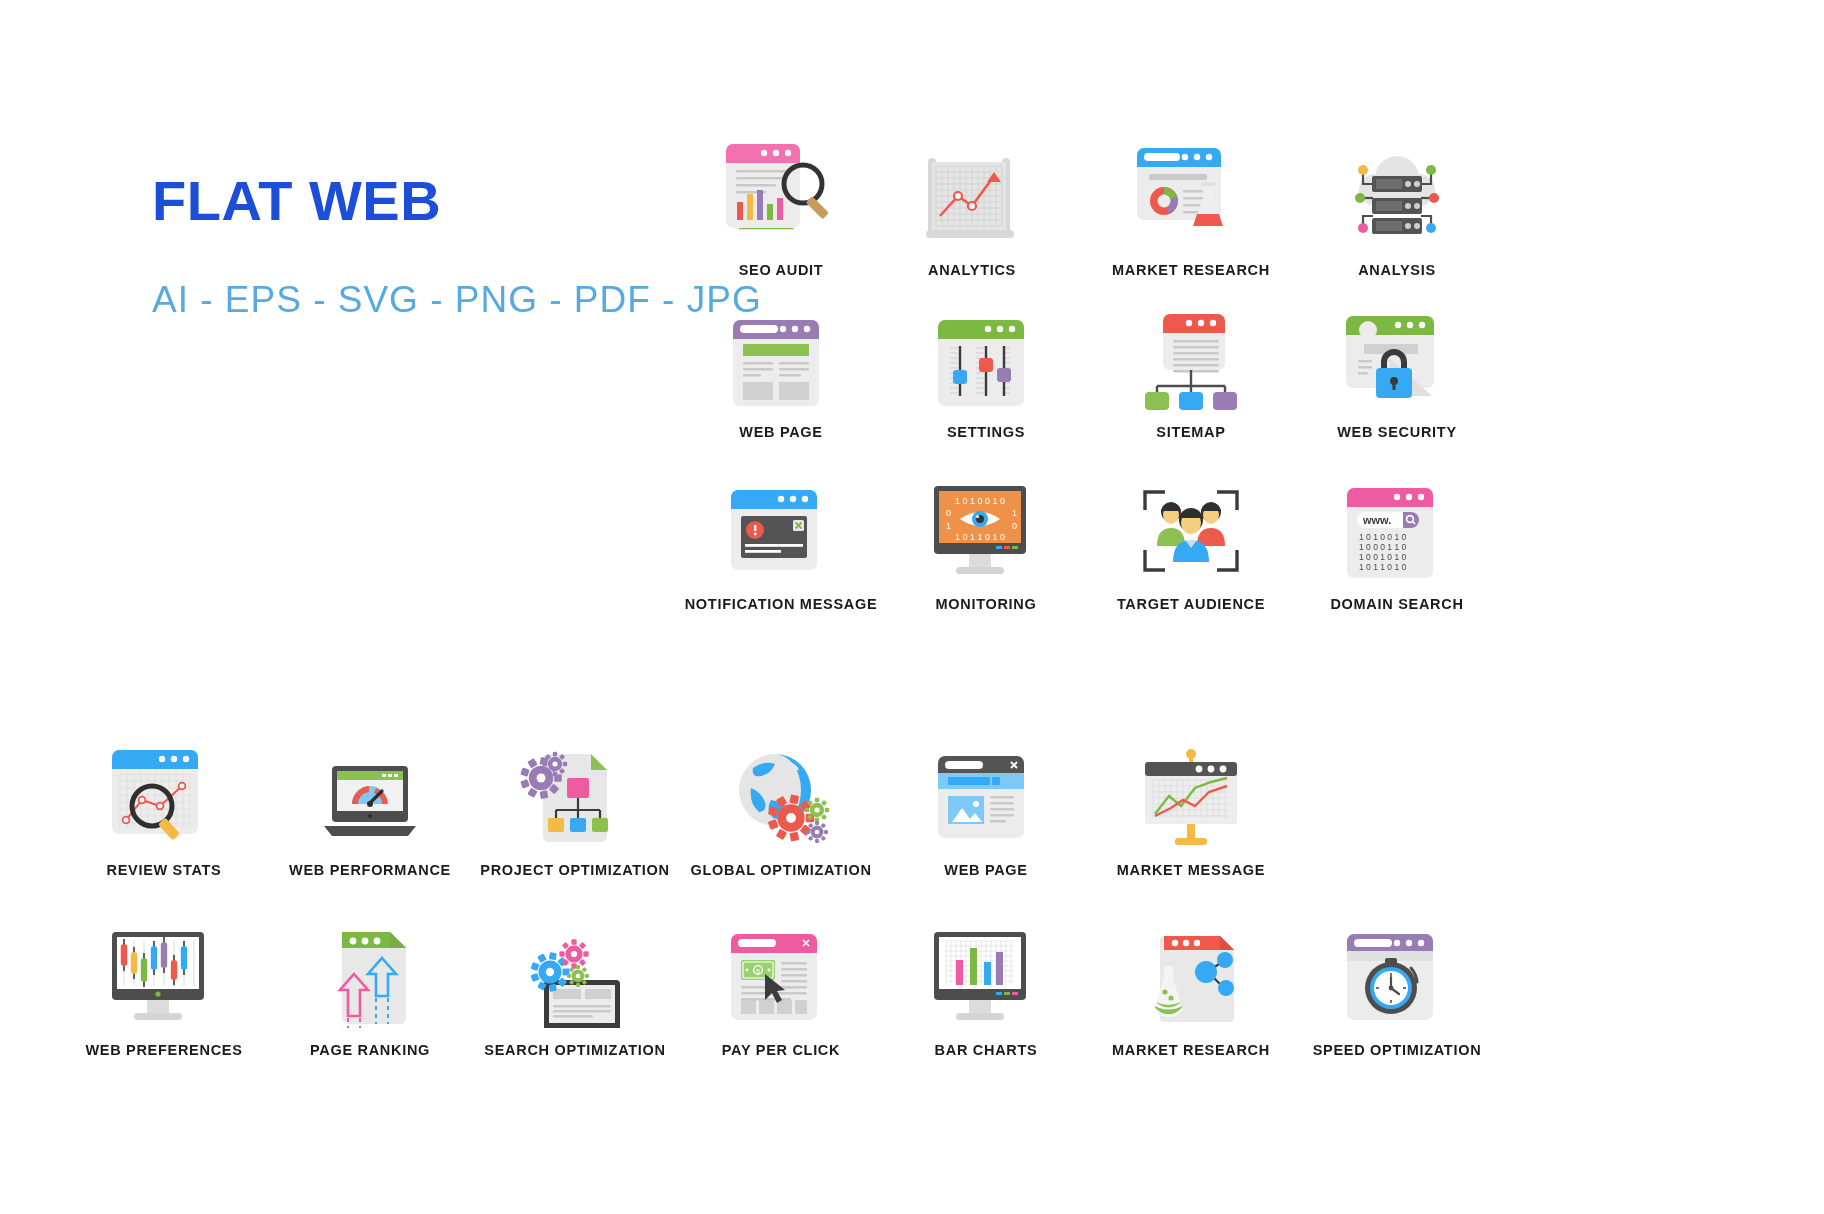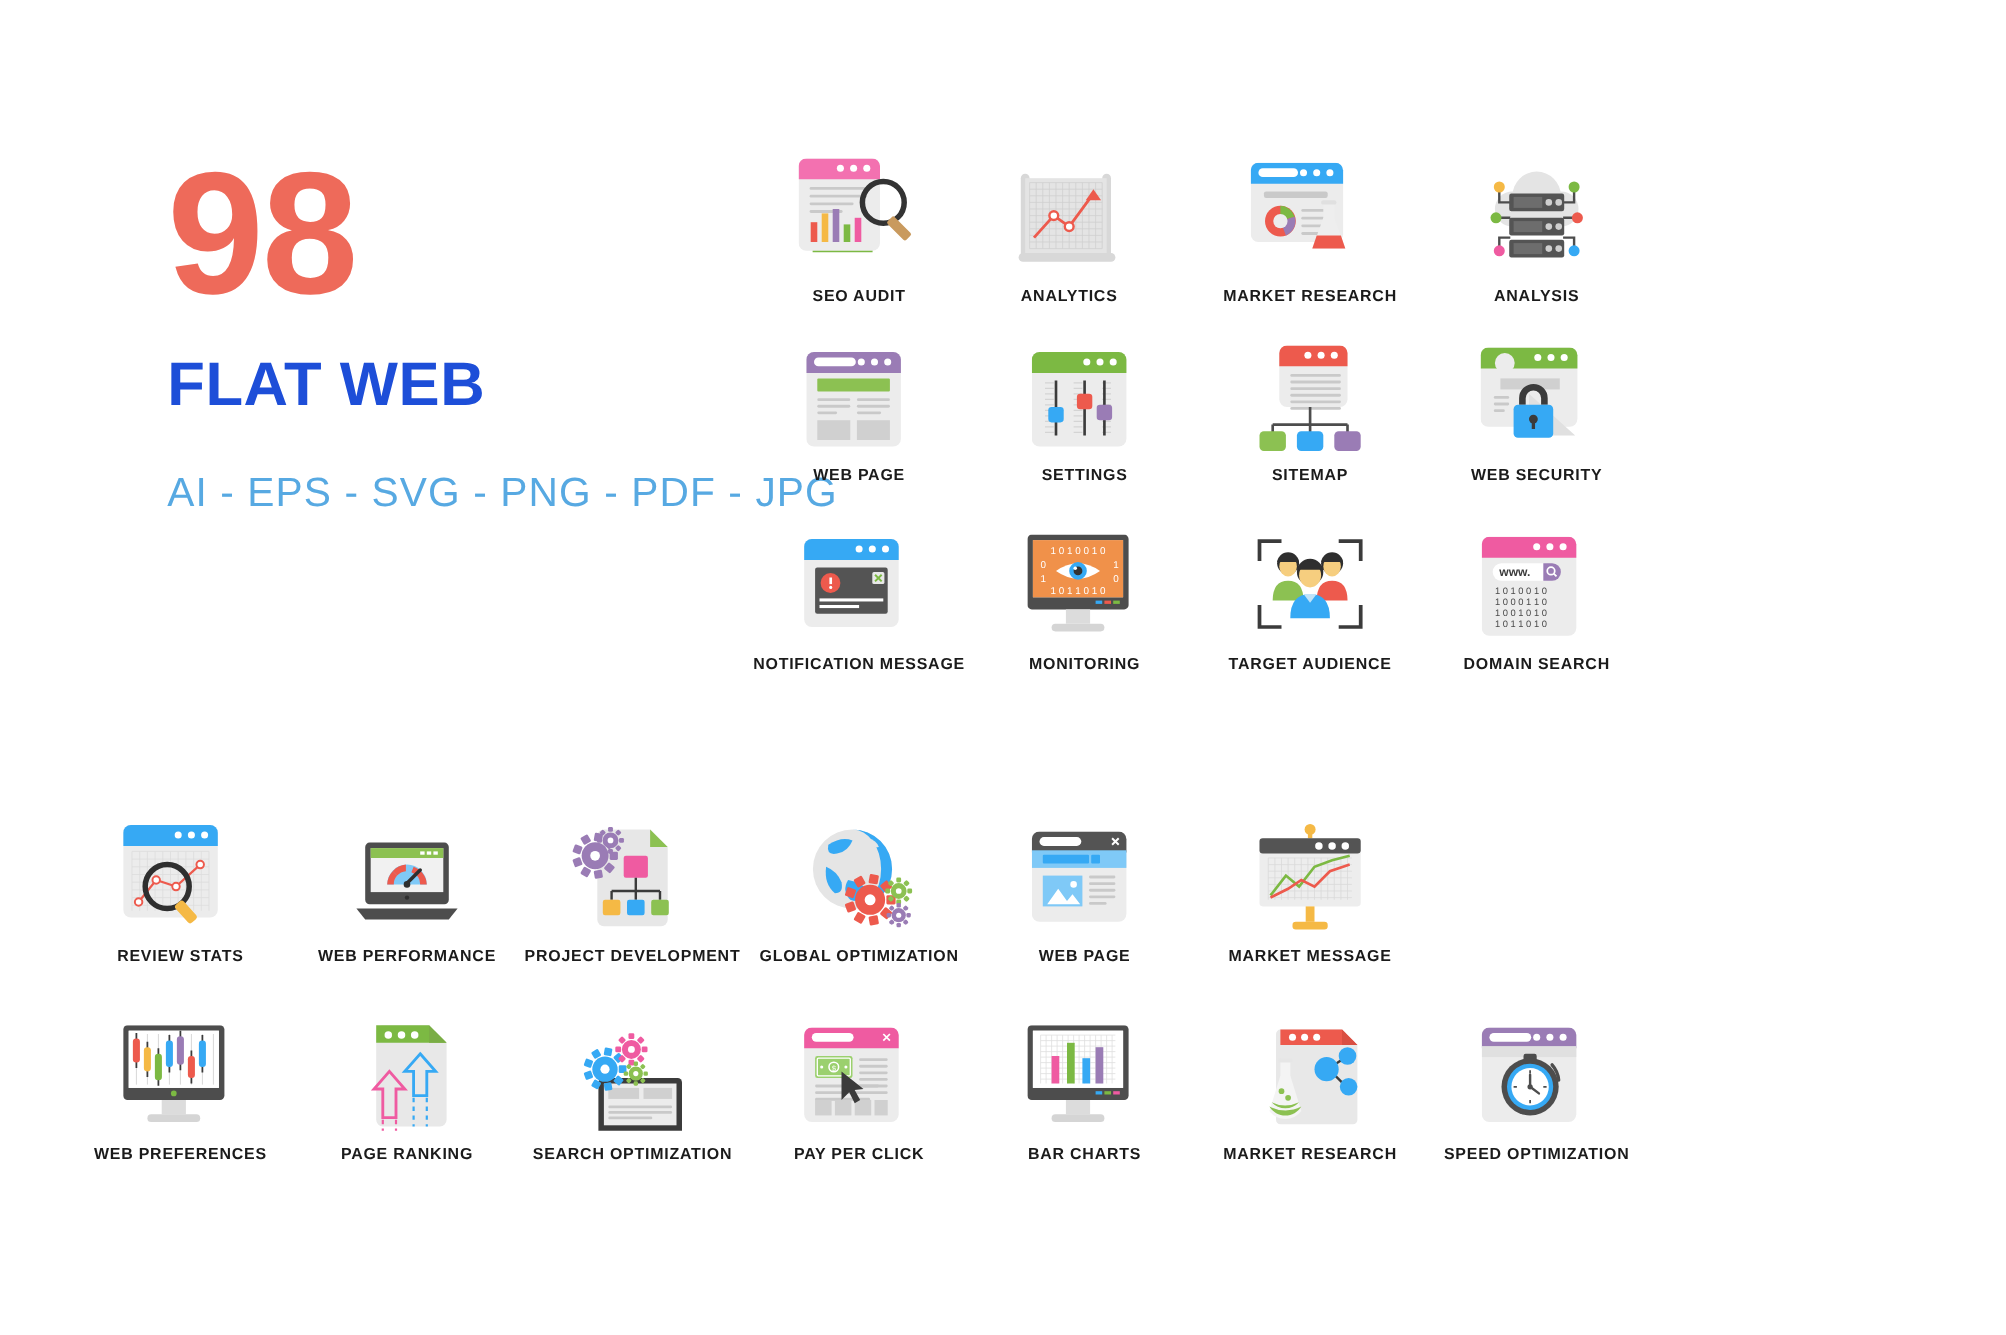--- a/index.html
+++ b/index.html
@@ -40,21 +40,20 @@
     font-size:14.5px;font-weight:bold;letter-spacing:0.7px;
     color:#1b1b1b;white-space:nowrap;
   }
 </style>
 </head>
 <body>
 
 <div class="page">
 
   <div class="hero">
-    <div class="hero-count">98</div>
     <div class="hero-title">
       <div>FLAT WEB</div>
     </div>
     <div class="hero-formats">AI  -  EPS  -  SVG  -  PNG  -  PDF  -  JPG</div>
   </div>
 
   <div class="grid" id="grid">
       <div class="cell" style="left: 661px; top: 128px;">
         <div class="art">
           <svg width="110" height="104" viewBox="0 0 110 104">
@@ -546,21 +545,21 @@
               <path d="M37 62 h44"></path>
     <path d="M37 62 v8"></path>
               <path d="M59 62 v8"></path>
               <path d="M81 62 v8"></path>
   </g>
   <rect x="29" y="70" width="16" height="14" rx="2" fill="#f5b945"></rect>
   <rect x="51" y="70" width="16" height="14" rx="2" fill="#36a9f4"></rect>
   <rect x="73" y="70" width="16" height="14" rx="2" fill="#8cc152"></rect>
 </svg>
         </div>
-        <div class="caption">PROJECT DEVELOPMENT</div>
+        <div class="caption">PROJECT OPTIMIZATION</div>
       </div>
       <div class="cell" style="left: 661px; top: 728px;">
         <div class="art">
           <svg width="112" height="100" viewBox="0 0 112 100">
   <circle cx="50" cy="42" r="36" fill="#e5e5e5"></circle>
   <path d="M50 6 a36 36 0 0 1 0 72 a26 36 0 0 0 0 -72 Z" fill="#36a9f4"></path>
   <g fill="#36a9f4">
     <path d="M28 20 q12 -8 22 -4 q-4 10 -14 12 q-10 2 -8 -8 Z"></path>
     <path d="M26 40 q10 4 14 14 q2 10 -6 10 q-10 -8 -8 -24 Z"></path>
     <path d="M46 52 q14 2 20 12 q-8 10 -18 6 q-8 -8 -2 -18 Z"></path>

